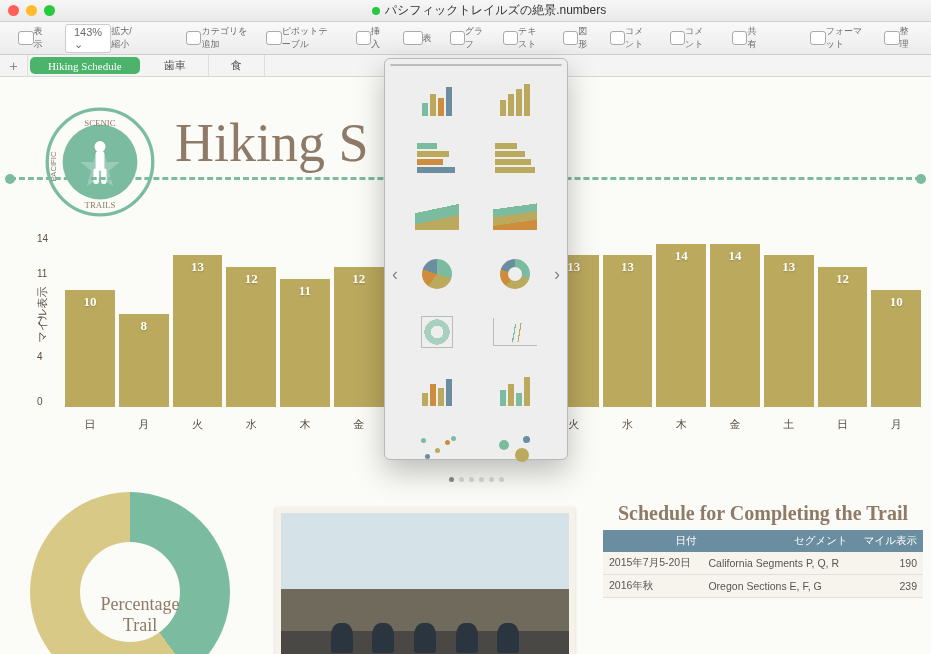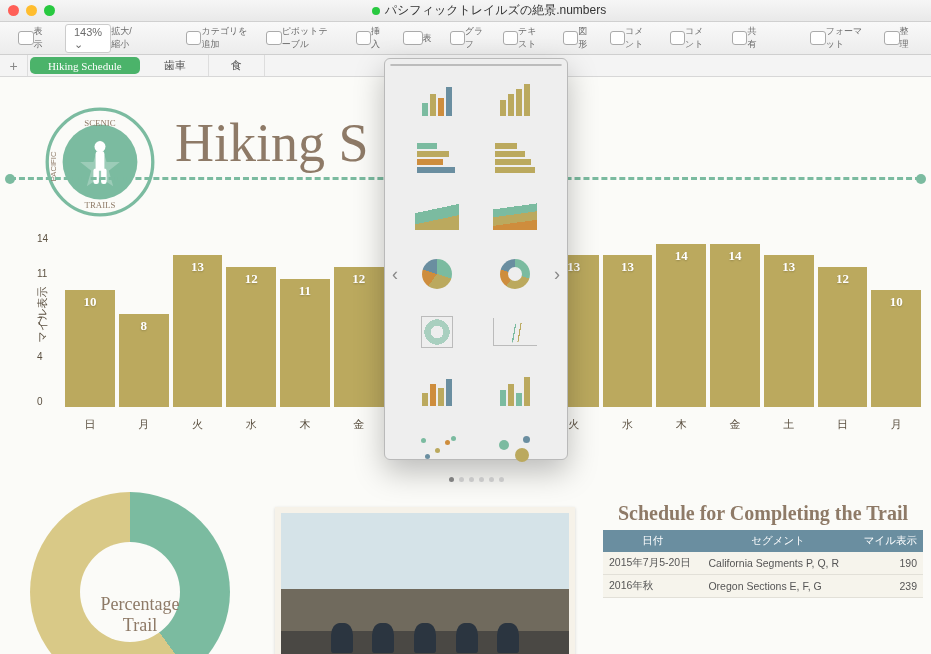--- a/index.html
+++ b/index.html
@@ -51,21 +51,21 @@
 .donut-ring::after { content:""; position:absolute; top:50px; left:50px; width:100px; height:100px; border-radius:50%; background:#fbfbf8; }
 .donut-title { position:absolute; top:80px; left:0; right:0; text-align:center; font-family:Georgia,serif; font-size:18px; color:#8e7a67; z-index:2;margin-top:22px;}
 
 .photo { position:absolute; top:430px; left:275px; width:300px; height:180px; background:linear-gradient(#d5e3e8 0 45%, #706a5d 45% 70%, #4a4844 70%); border:6px solid #f6f2e9; box-shadow:0 1px 3px rgba(0,0,0,0.15); }
 .people { position:absolute; bottom:18px; left:40px; right:40px; height:40px; display:flex; justify-content:space-around; }
 .people span { width:22px; height:30px; background:#2b3540; border-radius:40% 40% 10% 10%; }
 
 .sched { position:absolute; top:425px; right:8px; width:320px; }
 .sched h3 { font-family:Georgia,serif; color:#8e7a67; font-size:20px; text-align:center; line-height:1.1; margin-bottom:6px; }
 .sched table { width:100%; border-collapse:collapse; font-size:10.5px; }
-.sched th { background:#6a8ea0; color:#fff; padding:4px 6px; text-align:center; font-weight:normal; }
+.sched th { background:#6a8ea0; color:#fff; padding:4px 6px; text-align:right; font-weight:normal; }
 .sched td { padding:4px 6px; border-bottom:1px solid #e2e0d8; background:#f6f4ec; color:#555; }
 .sched td:last-child, .sched th:last-child { text-align:right; }
 
 
 .popover { position:absolute; top:58px; left:384px; width:184px; height:402px; background:#eeeeee; border:1px solid #b9b9b9; border-radius:6px; box-shadow:0 12px 30px rgba(0,0,0,0.25); display:flex; flex-direction:column; }
 .seg { display:flex; margin:5px; border:1px solid #bcbcbc; border-radius:4px; overflow:hidden; font-size:11px; }
 .seg div { flex:1; text-align:center; padding:3px 0; color:#333; background:#f4f4f4; }
 .seg div.active { background:#b9b9b9; }
 .seg div + div { border-left:1px solid #bcbcbc; }
 .chartgrid { flex:1; padding:4px 18px; display:grid; grid-template-columns:1fr 1fr; grid-auto-rows:50px; gap:8px 10px; position:relative; }

